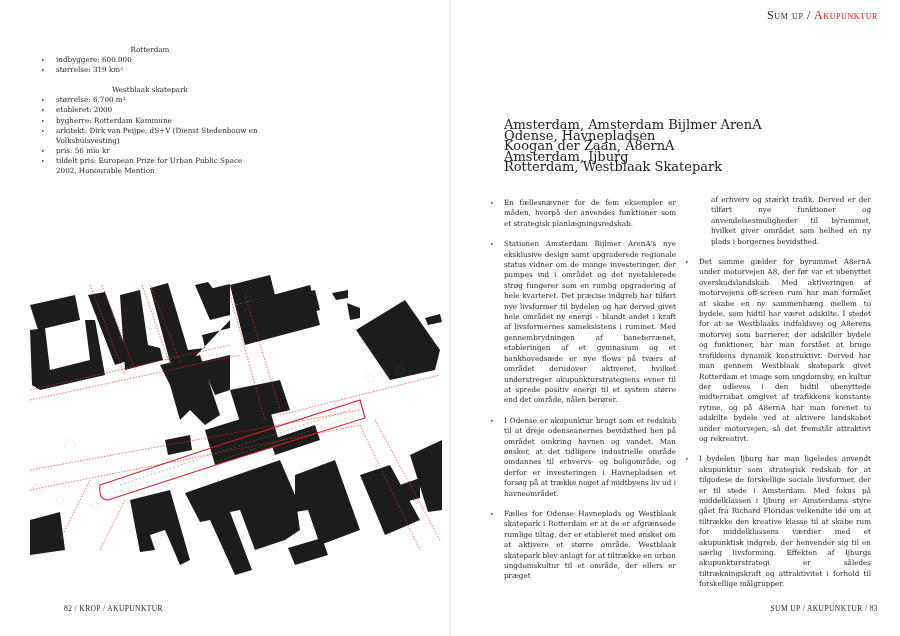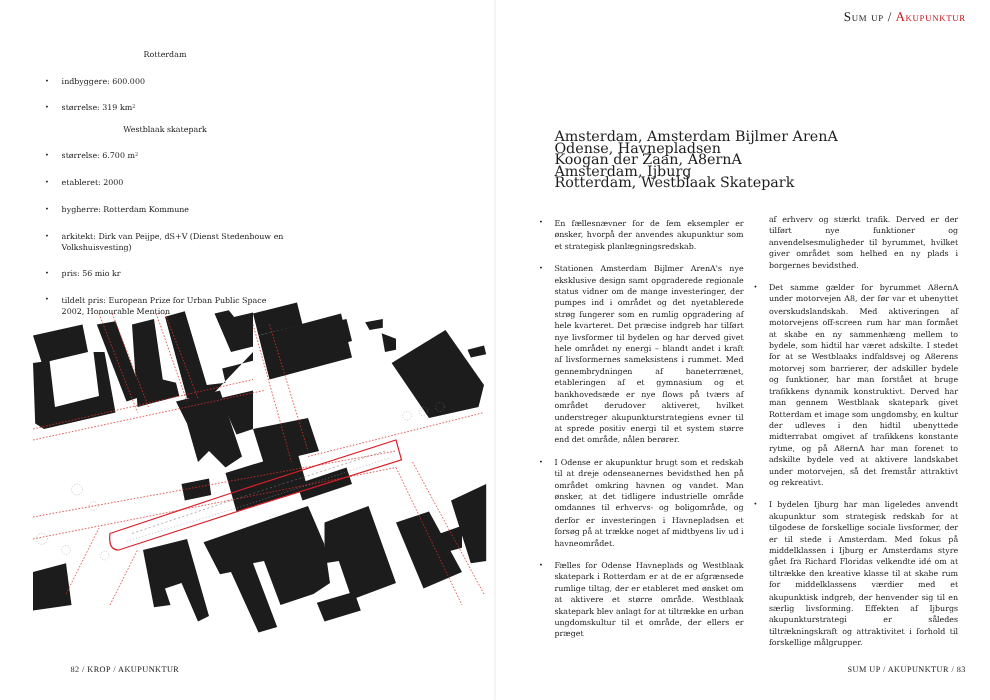--- a/index.html
+++ b/index.html
@@ -5,30 +5,30 @@
   html, body { margin:0; padding:0; }
   body { width:900px; height:636px; background:#ffffff; position:relative; overflow:hidden;
          font-family:"DejaVu Serif", serif; color:#1c1c1c; }
   .spread-divider { position:absolute; left:449px; top:0; width:2px; height:636px; background:#f4f4f4; }
   .header { position:absolute; right:22px; top:8px; font-family:"Liberation Serif", serif;
             font-size:12px; letter-spacing:0.6px; font-variant:small-caps; font-weight:normal; }
   .header .accent { color:#c8161d; }
   .facts { position:absolute; left:40px; top:45px; width:220px; font-size:7.2px; line-height:10.1px; }
   .facts .group-title { margin:0;text-align:center; }
   .facts ul { list-style:none; margin:0; padding:0; }
-  .facts li { position:relative; padding-left:16px;margin-top:14px; }
+  .facts li { position:relative; padding-left:16px; }
   .facts li::before { content:"\2022"; position:absolute; left:1px; top:0; font-size:6px; }
   .facts .spacer { height:10px; }
   .map { position:absolute; left:30px; top:250px; width:425px; height:350px; }
   .places { position:absolute; left:504px; top:120px; font-size:13px; line-height:10.5px; }
   .col { position:absolute; top:198px; width:186px; font-size:7.2px; line-height:10.4px; text-align:justify; }
   .col-left { left:490px; }
   .col-right { left:685px; top:195px; }
   .para { position:relative; padding-left:14px; margin:0 0 10px 0; }
-  .para.cont { padding-left:0; margin-left:14px; padding-left:0; }
+  .para.cont { padding-left:0; margin-left:26px; padding-left:0; }
   .bullet { position:absolute; left:0; top:0; font-size:6px; }
   .footer { position:absolute; top:604px; font-family:"Liberation Serif", serif; font-size:7.5px; letter-spacing:0.4px;padding-left:24px; }
   .footer-left { left:40px; }
   .footer-right { right:22px; }
 </style>
 </head>
 <body>
 
 <div class="spread-divider"></div>
 
@@ -126,21 +126,21 @@
 
 <div class="places">
   <div>Amsterdam, Amsterdam Bijlmer ArenA</div>
   <div>Odense, Havnepladsen</div>
   <div>Koogan der Zaan, A8ernA</div>
   <div>Amsterdam, Ijburg</div>
   <div>Rotterdam, Westblaak Skatepark</div>
 </div>
 
 <div class="col col-left">
-  <p class="para"><span class="bullet">•</span><span>En fællesnævner for de fem eksempler er ønsker, hvorpå der anvendes akupunktur som et strategisk planlægningsredskab.</span></p>
+  <p class="para"><span class="bullet">•</span><span>En fællesnævner for de fem eksempler er måden, hvorpå der anvendes funktioner som et strategisk planlægningsredskab.</span></p>
   <p class="para"><span class="bullet">•</span><span>Stationen Amsterdam Bijlmer ArenA's nye eksklusive design samt opgraderede regionale status vidner om de mange investeringer, der pumpes ind i området og det nyetablerede strøg fungerer som en rumlig opgradering af hele kvarteret. Det præcise indgreb har tilført nye livsformer til bydelen og har derved givet hele området ny energi – blandt andet i kraft af livsformernes sameksistens i rummet. Med gennembrydningen af baneterrænet, etableringen af et gymnasium og et bankhovedsæde er nye flows på tværs af området derudover aktiveret, hvilket understreger akupunkturstrategiens evner til at sprede positiv energi til et system større end det område, nålen berører.</span></p>
   <p class="para"><span class="bullet">•</span><span>I Odense er akupunktur brugt som et redskab til at dreje odenseanernes bevidsthed hen på området omkring havnen og vandet. Man ønsker, at det tidligere industrielle område omdannes til erhvervs- og boligområde, og derfor er investeringen i Havnepladsen et forsøg på at trække noget af midtbyens liv ud i havneområdet.</span></p>
   <p class="para"><span class="bullet">•</span><span>Fælles for Odense Havneplads og Westblaak skatepark i Rotterdam er at de er afgrænsede rumlige tiltag, der er etableret med ønsket om at aktivere et større område. Westblaak skatepark blev anlagt for at tiltrække en urban ungdomskultur til et område, der ellers er præget</span></p>
 </div>
 
 <div class="col col-right">
   <p class="para cont"><span>af erhverv og stærkt trafik. Derved er der tilført nye funktioner og anvendelsesmuligheder til byrummet, hvilket giver området som helhed en ny plads i borgernes bevidsthed.</span></p>
   <p class="para"><span class="bullet">•</span><span>Det samme gælder for byrummet A8ernA under motorvejen A8, der før var et ubenyttet overskudslandskab. Med aktiveringen af motorvejens off-screen rum har man formået at skabe en ny sammenhæng mellem to bydele, som hidtil har været adskilte. I stedet for at se Westblaaks indfaldsvej og A8erens motorvej som barrierer, der adskiller bydele og funktioner, har man forstået at bruge trafikkens dynamik konstruktivt. Derved har man gennem Westblaak skatepark givet Rotterdam et image som ungdomsby, en kultur der udleves i den hidtil ubenyttede midterrabat omgivet af trafikkens konstante rytme, og på A8ernA har man forenet to adskilte bydele ved at aktivere landskabet under motorvejen, så det fremstår attraktivt og rekreativt.</span></p>
   <p class="para"><span class="bullet">•</span><span>I bydelen Ijburg har man ligeledes anvendt akupunktur som strategisk redskab for at tilgodese de forskellige sociale livsformer, der er til stede i Amsterdam. Med fokus på middelklassen i Ijburg er Amsterdams styre gået fra Richard Floridas velkendte idé om at tiltrække den kreative klasse til at skabe rum for middelklassens værdier med et akupunktisk indgreb, der henvender sig til en særlig livsforming. Effekten af Ijburgs akupunkturstrategi er således tiltrækningskraft og attraktivitet i forhold til forskellige målgrupper.</span></p>
 </div>

